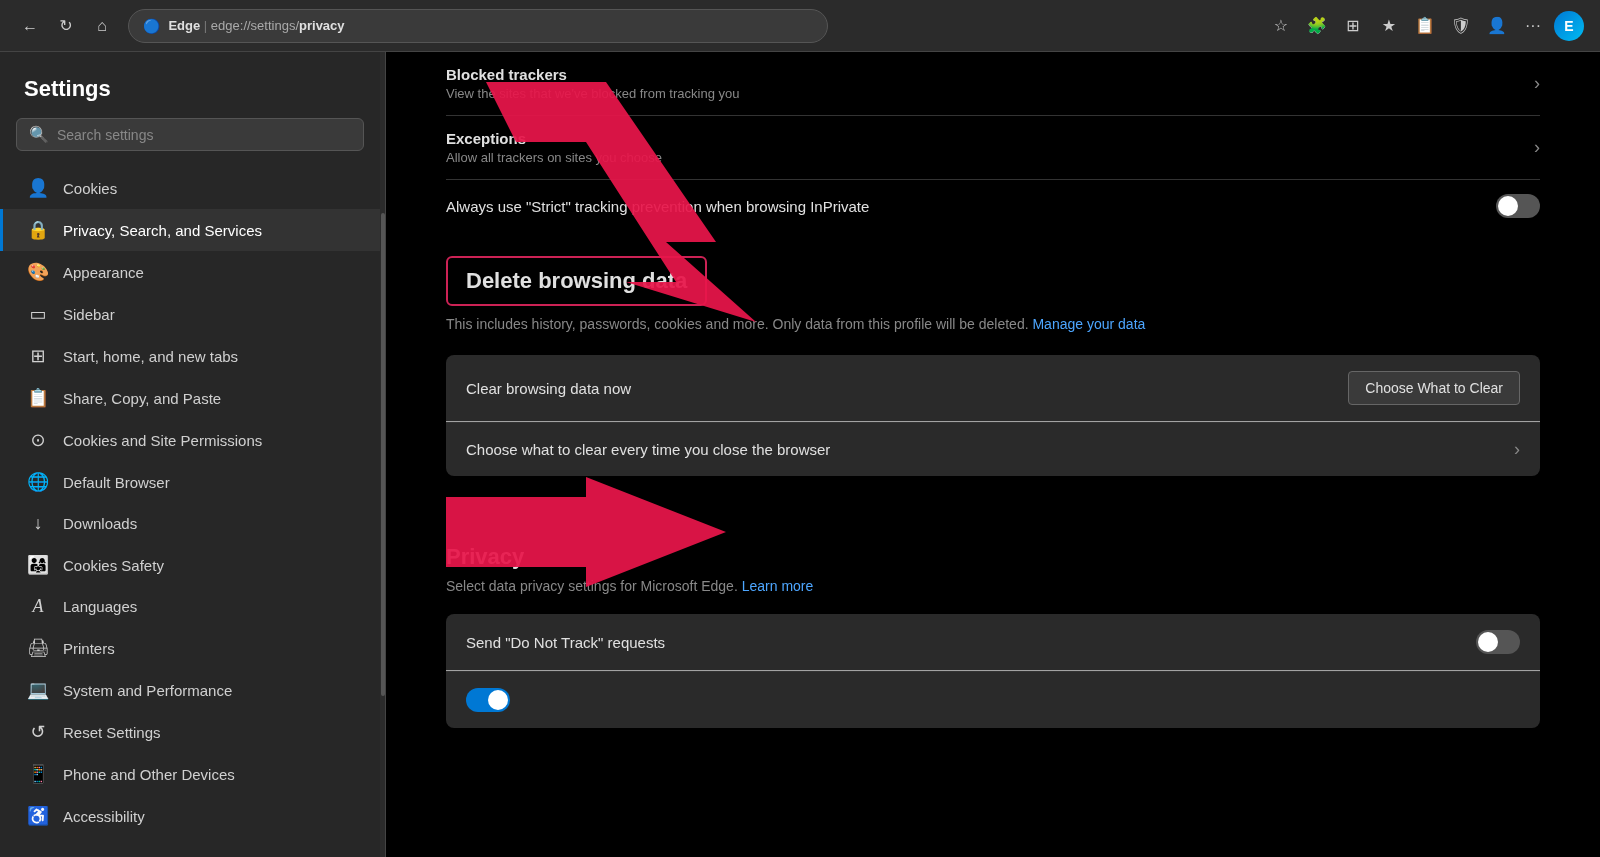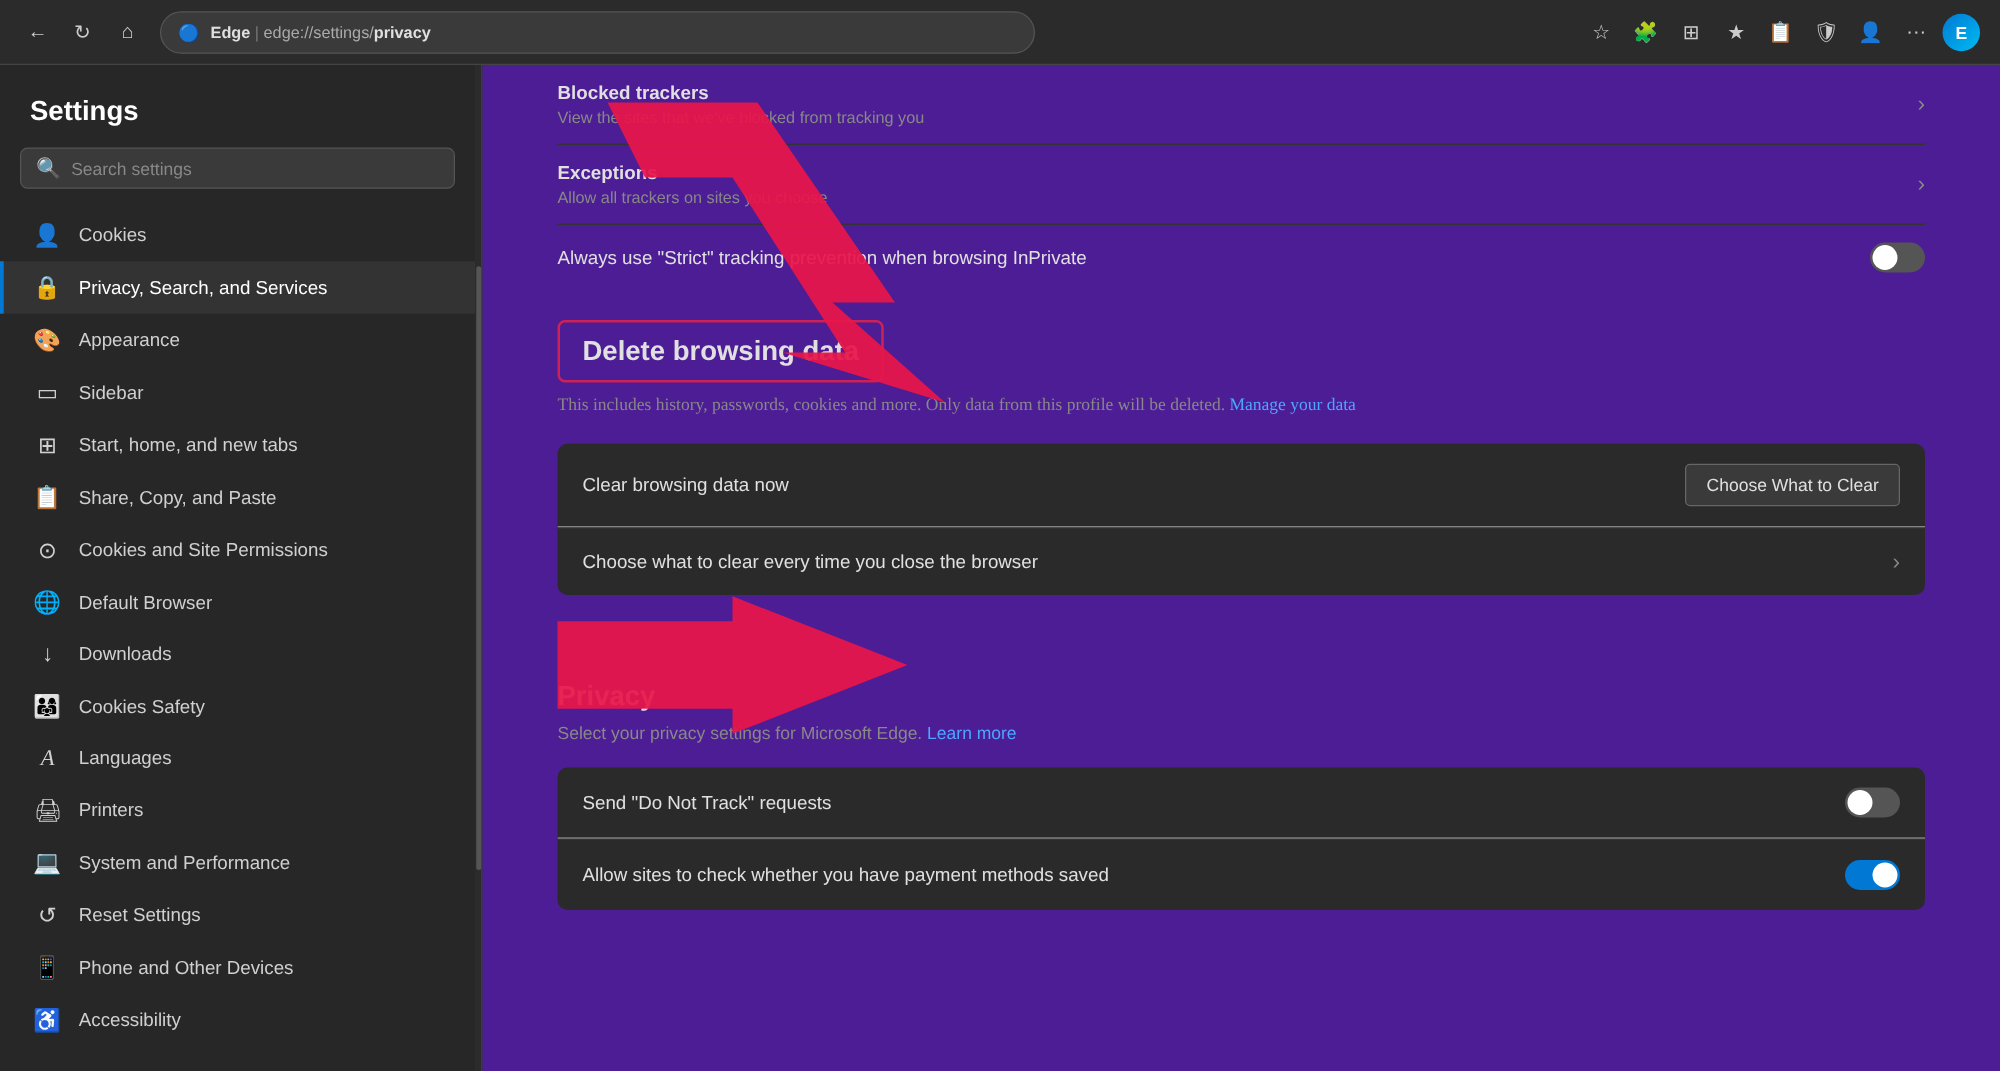--- a/index.html
+++ b/index.html
@@ -160,21 +160,21 @@
     .nav-item .nav-icon {
       font-size: 18px;
       width: 22px;
       text-align: center;
       flex-shrink: 0;
     }
 
     
     .content {
       flex: 1;
-      background: #4c1d95;
+      background: #000000;
       overflow-y: auto;
       padding: 0;
       position: relative;
     }
 
     
     .setting-row {
       display: flex;
       align-items: center;
       justify-content: space-between;
@@ -222,21 +222,20 @@
       overflow: hidden;
     }
     .section-card .setting-row {
       padding: 16px 20px;
     }
     .section-desc {
       font-size: 14px;
       color: #888;
       margin-bottom: 16px;
       line-height: 1.5;
-      font-family: Liberation Serif, serif;
     }
     .section-desc a {
       color: #4da6ff;
       text-decoration: none;
     }
 
     
     .delete-data-header {
       border: 2px solid #cc2255;
       border-radius: 6px;
@@ -505,37 +504,36 @@
         <div class="setting-row">
           <div class="setting-label">Choose what to clear every time you close the browser</div>
           <span class="chevron">›</span>
         </div>
       </div>
     </div>
 
     <div style="padding: 0 60px 30px 60px;">
       <div class="privacy-header">Privacy</div>
       <p class="privacy-desc">
-        <span>Select your privacy settings for Microsoft Edge.</span>
+        <span>Select data privacy settings for Microsoft Edge.</span>
         <a href="#">Learn more</a>
       </p>
 
       <div class="section-card">
 
         <div class="setting-row">
           <div class="setting-label">Send "Do Not Track" requests</div>
           <div class="toggle off">
             <div class="toggle-knob"></div>
           </div>
         </div>
 
         <hr class="section-divider">
 
         <div class="setting-row">
-          <div class="setting-label">Allow sites to check whether you have payment methods saved</div>
           <div class="toggle on">
             <div class="toggle-knob"></div>
           </div>
         </div>
       </div>
     </div>
 
   </div>
 </div>
 

